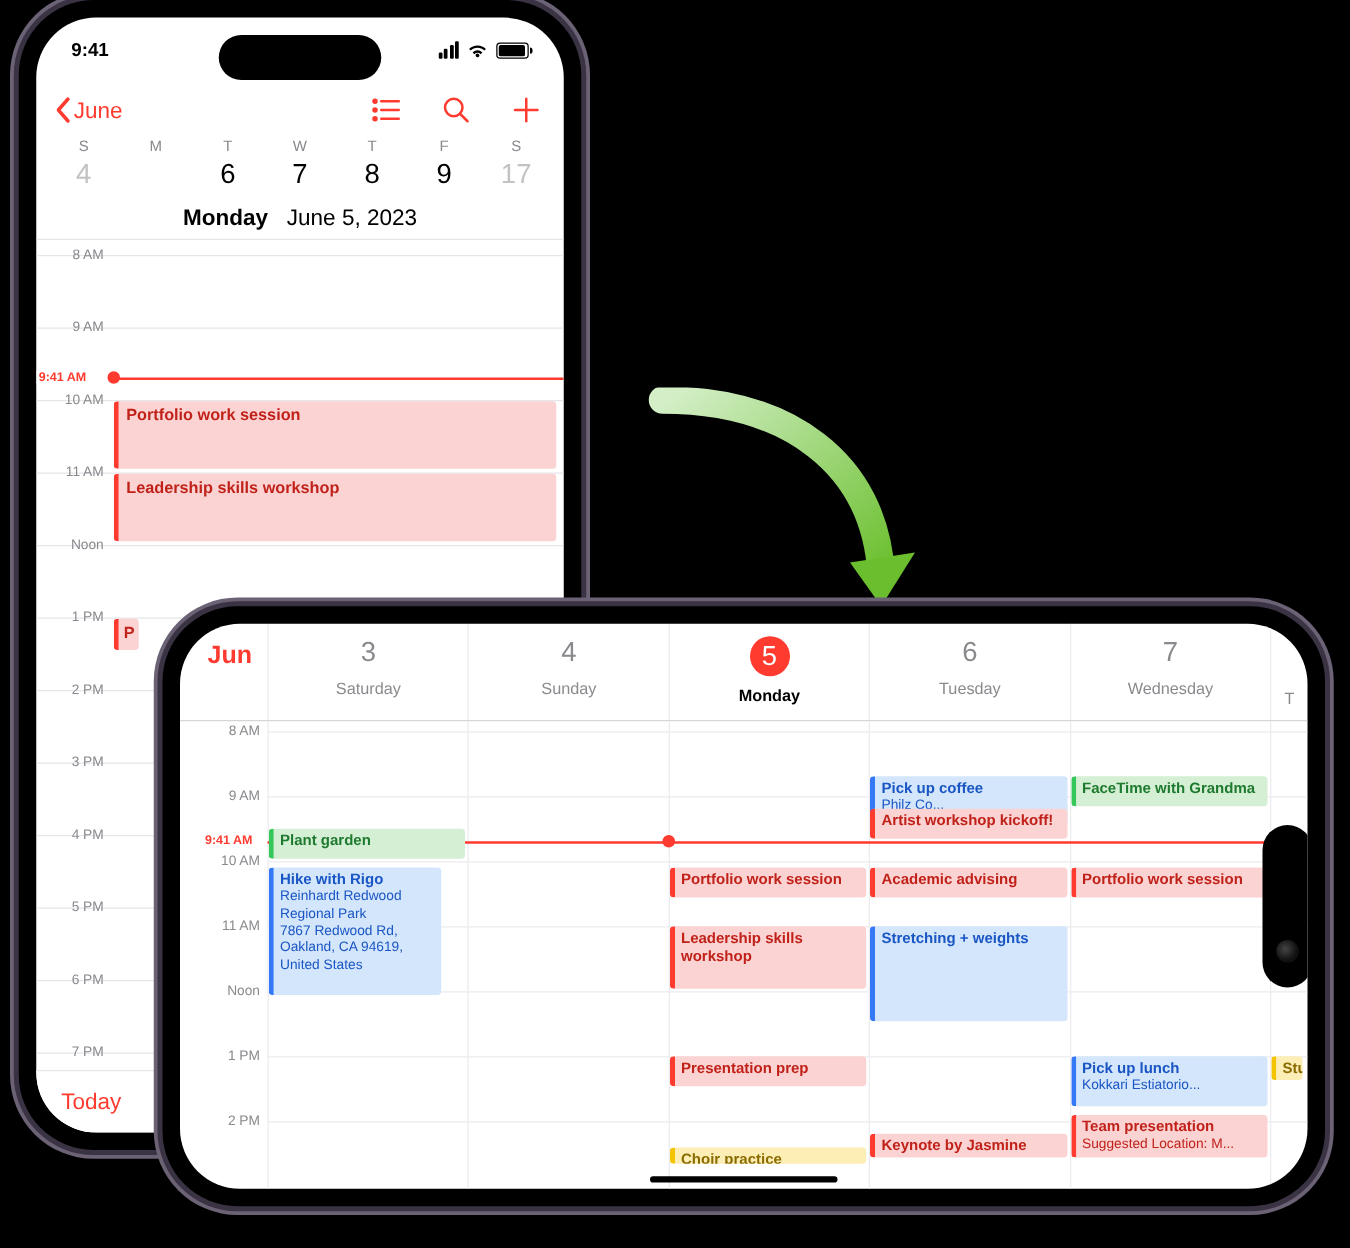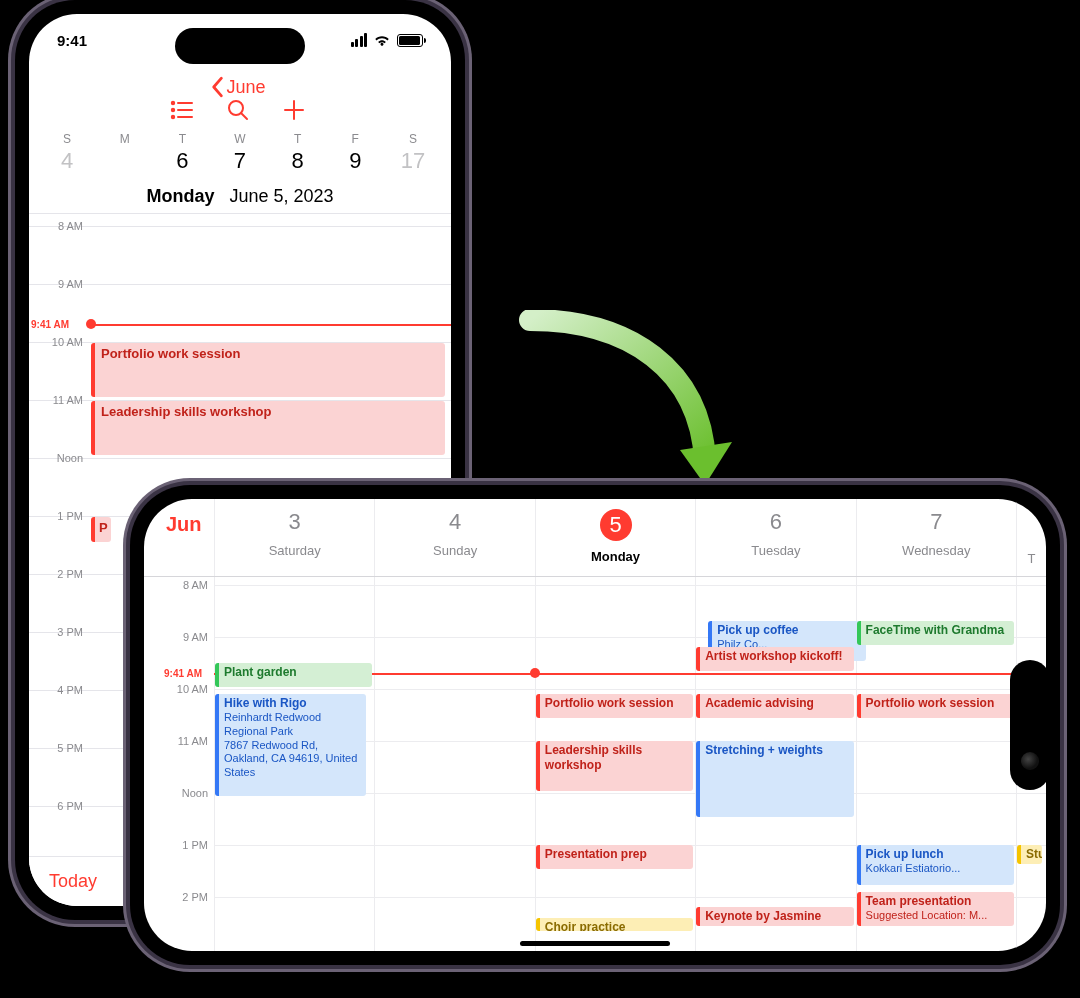--- a/index.html
+++ b/index.html
@@ -54,21 +54,20 @@
   .signal-bars span:nth-child(3){height:11px}
   .signal-bars span:nth-child(4){height:14px}
   .wifi-icon { width: 18px; height: 14px; }
   .battery { width: 26px; height: 13px; border:1.5px solid #000; border-radius:3px; position:relative;}
   .battery::after{content:"";position:absolute;right:-4px;top:3px;width:2.5px;height:5px;background:#000;border-radius:0 2px 2px 0;}
   .battery::before{content:"";position:absolute;left:1px;top:1px;width:21px;height:9px;background:#000;border-radius:1.5px;}
 
   .nav-bar {
     display: flex; justify-content: space-between; align-items:center;
     padding: 8px 18px 4px 14px;
-    flex-direction: column;
   }
   .nav-left { display:flex; align-items:center; color:#ff3b30; font-size:18px;}
   .nav-left svg{margin-right:2px;}
   .nav-icons { display:flex; gap:32px; color:#ff3b30;}
   .nav-icons .icn { width:24px; height:24px; display:flex;align-items:center;justify-content:center; font-size:26px; font-weight:300;}
 
   .week-header { padding: 6px 10px 0 10px;}
   .dow-row, .num-row { display:flex; justify-content:space-between; padding: 0 8px;}
   .dow-row span { width:40px; text-align:center; font-size:12px; color:#8a8a8e;}
   .num-row span { width:40px; text-align:center; font-size:22px; padding:2px 0; color:#000;}
@@ -337,29 +336,29 @@
         <div class="lg-hour" style="top: 216px;"></div>
         <div class="lg-hlbl" style="top: 216px;">Noon</div>
         <div class="lg-hour" style="top: 268px;"></div>
         <div class="lg-hlbl" style="top: 268px;">1 PM</div>
         <div class="lg-hour" style="top: 320px;"></div>
         <div class="lg-hlbl" style="top: 320px;">2 PM</div>
         <div class="lg-now" style="top: 95.5333px;"></div>
         <div class="lg-now-lbl" style="top: 95.5333px;">9:41 AM</div>
         <div class="lg-now-dot" style="top: 95.5333px; left: 390.8px;"></div>
         <div class="lev green" style="left: 71px; width: 157.4px; top: 86px; height: 24px;">Plant garden</div>
-        <div class="lev blue" style="left: 71px; width: 151px; top: 117.2px; height: 102px;">
+        <div class="lev blue" style="left: 71px; width: 138px; top: 117.2px; height: 102px;">
           <div>Hike with Rigo</div>
           <div class="sub">Reinhardt Redwood Regional Park<br>7867 Redwood Rd, Oakland, CA 94619, United States</div>
         </div>
         <div class="lev red" style="left: 391.8px; width: 157.4px; top: 117.2px; height: 24px;">Portfolio work session</div>
         <div class="lev red" style="left: 391.8px; width: 157.4px; top: 164px; height: 50px;">Leadership skills workshop</div>
         <div class="lev red" style="left: 391.8px; width: 157.4px; top: 268px; height: 24px;">Presentation prep</div>
         <div class="lev yellow" style="left: 391.8px; width: 157.4px; top: 340.8px; height: 13.6px;">Choir practice</div>
-        <div class="lev blue" style="left: 552.2px; width: 157.4px; top: 44.4px; height: 40px; margin-left: 12px;">
+        <div class="lev blue" style="left: 552.2px; width: 157.4px; top: 44.4px; height: 40px;">
           <div>Pick up coffee</div>
           <div class="sub">Philz Co...</div>
         </div>
         <div class="lev red" style="left: 552.2px; width: 157.4px; top: 70.4px; height: 24px;">Artist workshop kickoff!</div>
         <div class="lev red" style="left: 552.2px; width: 157.4px; top: 117.2px; height: 24px;">Academic advising</div>
         <div class="lev blue" style="left: 552.2px; width: 157.4px; top: 164px; height: 76px;">Stretching + weights</div>
         <div class="lev red" style="left: 552.2px; width: 157.4px; top: 330.4px; height: 18.8px;">Keynote by Jasmine</div>
         <div class="lev green" style="left: 712.6px; width: 157.4px; top: 44.4px; height: 24px;">FaceTime with Grandma</div>
         <div class="lev red" style="left: 712.6px; width: 157.4px; top: 117.2px; height: 24px;">Portfolio work session</div>
         <div class="lev red" style="left: 712.6px; width: 157.4px; top: 314.8px; height: 34.4px;">

